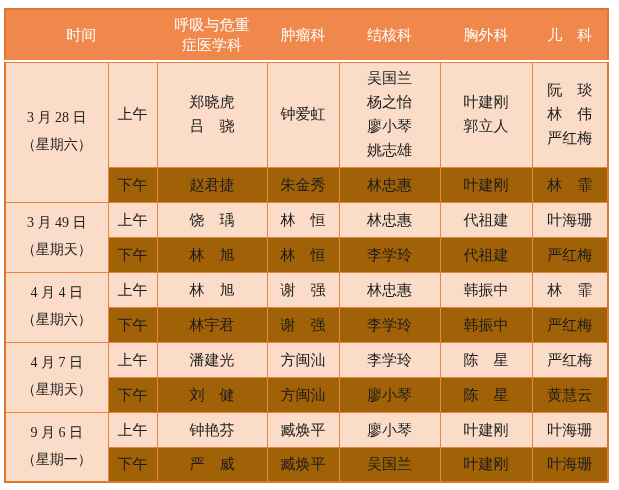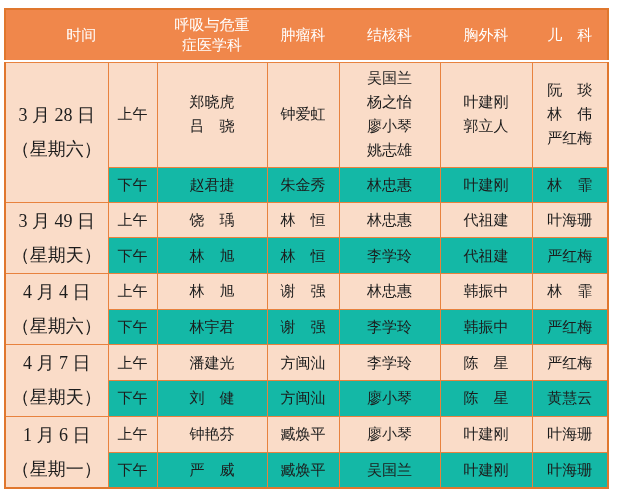--- a/index.html
+++ b/index.html
@@ -33,22 +33,22 @@
     border-bottom:2px solid #ffffff;
     height:48px;
   }
   tbody td{
     border:1px solid #e8823e;
     font-size:15px;
     line-height:1.6;
   }
   tbody tr.first-after-head td{box-shadow:inset 0 1px 0 #e8823e;}
   tbody tr.am td{background:#fadcc8;}
-  tbody tr.pm td{background:#14b8a6;}
-  tbody td.date-cell{background:#fadcc8;font-size:18px;line-height:1.9;font-family:Liberation Serif, serif;}
+  tbody tr.pm td{background:#a16207;}
+  tbody td.date-cell{background:#fadcc8;font-size:14px;line-height:1.9;font-family:Liberation Serif, serif;}
   tbody tr.row-std{height:35px;}
   tbody tr.row-tall{height:106px;}
 </style>
 </head>
 <body>
 
 <div class="schedule-wrap">
 <table class="schedule">
   <colgroup>
     <col style="width:103px">
@@ -149,21 +149,21 @@
     <tr class="pm row-std">
       <td>下午</td>
       <td>刘　健</td>
       <td>方闽汕</td>
       <td>廖小琴</td>
       <td>陈　星</td>
       <td>黄慧云</td>
     </tr>
 
     <tr class="am row-std">
-      <td class="date-cell" rowspan="2">1 月 6 日
+      <td class="date-cell" rowspan="2">9 月 6 日
 （星期一）</td>
       <td>上午</td>
       <td>钟艳芬</td>
       <td>臧焕平</td>
       <td>廖小琴</td>
       <td>叶建刚</td>
       <td>叶海珊</td>
     </tr>
     <tr class="pm row-std">
       <td>下午</td>

